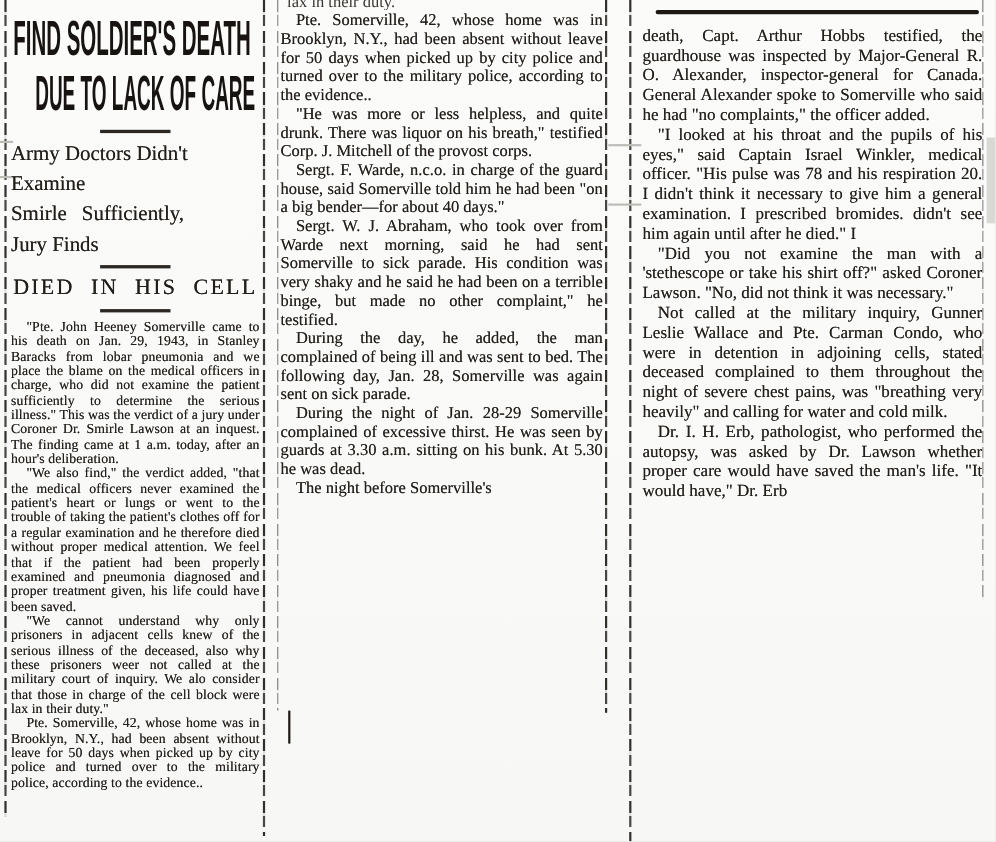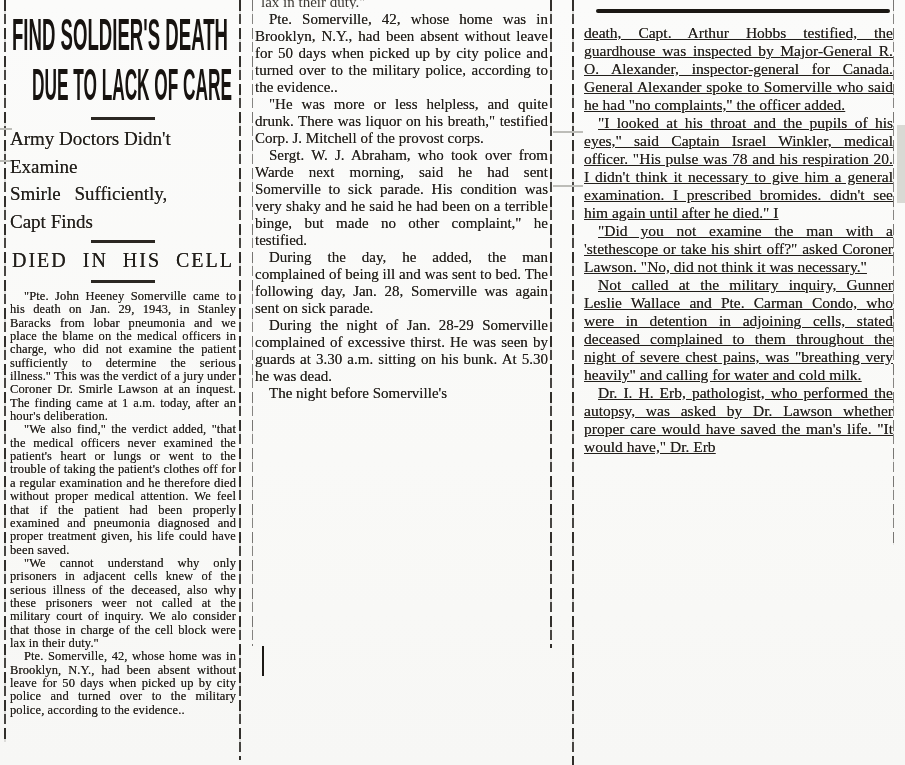--- a/index.html
+++ b/index.html
@@ -22,21 +22,21 @@
 
   .col{position:absolute;top:0;}
   .col p{margin:0;text-align:justify;text-indent:14px;
     text-shadow:0 0 .4px rgba(40,34,28,.75);}
   .col p.noindent{text-indent:0;}
 
   .col1{left:10px;top:8px;width:226px;}
   .col1 .body{font-size:12.5px;line-height:13.35px;letter-spacing:.1px;}
   .col2{left:255px;top:0;width:293px;}
   .col2 .body{font-size:15px;line-height:17px;}
-  .col3{left:584px;top:6px;width:309px;text-decoration:underline;}
+  .col3{left:584px;top:6px;width:309px;}
   .col3 .body{font-size:15.5px;line-height:18px;}
 
   .headline svg text{font-family:"Liberation Sans", sans-serif;font-weight:700;fill:#171310;}
   .shortrule{width:64px;height:3px;background:#2b2722;margin:5px auto 5px;}
   .subhead{font-size:19px;line-height:27.5px;text-align:left;
     text-shadow:0 0 .4px rgba(40,34,28,.8);}
   .subhead .wide{word-spacing:9px;}
   .crosshead{font-size:20px;letter-spacing:2px;text-align:justify;text-align-last:justify;
     padding:1px 2px 0 2px;text-shadow:0 0 .5px rgba(30,25,20,.9);}
   .clipped{height:9px;overflow:hidden;margin-bottom:2px;}
@@ -67,40 +67,41 @@
     <div class="headline">
       <svg width="226" height="100" viewBox="0 0 226 100">
         <text x="2" y="42" font-size="45" textLength="216" lengthAdjust="spacingAndGlyphs">FIND SOLDIER'S DEATH</text>
         <text x="22" y="92" font-size="45" textLength="200" lengthAdjust="spacingAndGlyphs">DUE TO LACK OF CARE</text>
       </svg>
     </div>
     <div class="shortrule"></div>
     <div class="subhead">
       <div>Army Doctors Didn't Examine</div>
       <div class="wide">Smirle Sufficiently,</div>
-      <div>Capt Finds</div>
+      <div>Jury Finds</div>
     </div>
     <div class="shortrule"></div>
     <div class="crosshead">DIED IN HIS CELL</div>
     <div class="shortrule" style="margin-top:8px;margin-bottom:7px;"></div>
     <div class="body">
       <p>"Pte. John Heeney Somerville came to his death on Jan. 29, 1943, in Stanley Baracks from lobar pneumonia and we place the blame on the medical officers in charge, who did not examine the patient sufficiently to determine the serious illness." This was the verdict of a jury under Coroner Dr. Smirle Lawson at an inquest. The finding came at 1 a.m. today, after an hour's deliberation.</p>
       <p>"We also find," the verdict added, "that the medical officers never examined the patient's heart or lungs or went to the trouble of taking the patient's clothes off for a regular examination and he therefore died without proper medical attention. We feel that if the patient had been properly examined and pneumonia diagnosed and proper treatment given, his life could have been saved.</p>
       <p>"We cannot understand why only prisoners in adjacent cells knew of the serious illness of the deceased, also why these prisoners weer not called at the military court of inquiry. We alo consider that those in charge of the cell block were lax in their duty."</p>
       <p>Pte. Somerville, 42, whose home was in Brooklyn, N.Y., had been absent without leave for 50 days when picked up by city police and turned over to the military police, according to the evidence..</p>
     </div>
   </div>
 
   <div class="col col2">
     <div class="clipped">
       <span>lax in their duty."</span>
     </div>
     <div class="body">
       <p>Pte. Somerville, 42, whose home was in Brooklyn, N.Y., had been absent without leave for 50 days when picked up by city police and turned over to the military police, according to the evidence..</p>
       <p>"He was more or less helpless, and quite drunk. There was liquor on his breath," testified Corp. J. Mitchell of the provost corps.</p>
+      <p>Sergt. F. Warde, n.c.o. in charge of the guard house, said Somerville told him he had been "on a big bender—for about 40 days."</p>
       <p>Sergt. W. J. Abraham, who took over from Warde next morning, said he had sent Somerville to sick parade. His condition was very shaky and he said he had been on a terrible binge, but made no other complaint," he testified.</p>
       <p>During the day, he added, the man complained of being ill and was sent to bed. The following day, Jan. 28, Somerville was again sent on sick parade.</p>
       <p>During the night of Jan. 28-29 Somerville complained of excessive thirst. He was seen by guards at 3.30 a.m. sitting on his bunk. At 5.30 he was dead.</p>
       <p>The night before Somerville's</p>
     </div>
   </div>
 
   <div class="col col3">
     <div class="rule-gap"></div>
     <div class="body">

